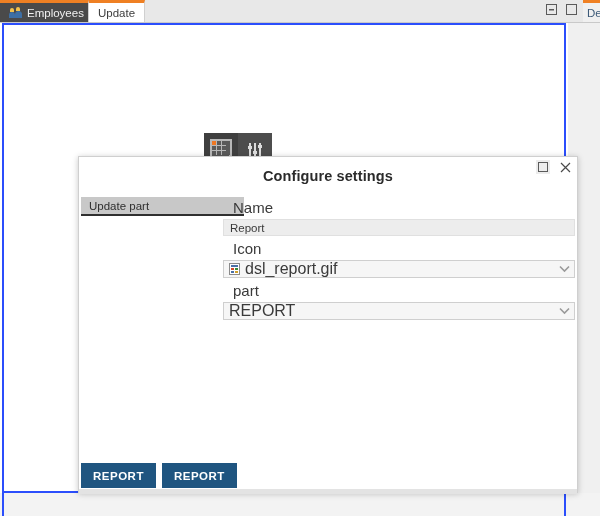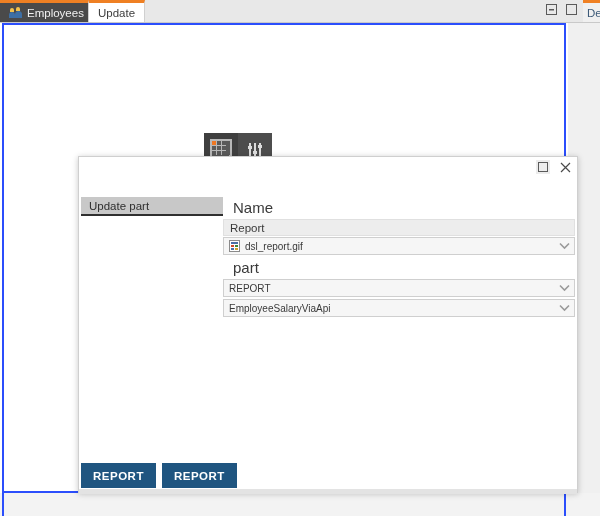--- a/index.html
+++ b/index.html
@@ -192,21 +192,21 @@
 
   
   #dialog-body {
     position: absolute;
     left: 0; top: 38px;
     width: 100%; height: 299px;
   }
   #dlg-sidebar {
     position: absolute;
     left: 2px; top: 2px;
-    width: 142px;
+    width: 163px;
   }
   .side-item {
     height: 19px;
     line-height: 19px;
     padding-left: 8px;
     font-size: 11.5px;
     color: #2f2f2f;
     background: #c8c8c8;
     border-bottom: 2px solid #2f2f2f;
     box-sizing: border-box;
@@ -236,21 +236,21 @@
     margin-bottom: 1px;
   }
   .select-row {
     height: 18px;
     background: #f6f6f6;
     border: 1px solid #cfcfcf;
     box-sizing: border-box;
     display: flex;
     align-items: center;
     padding-left: 5px;
-    font-size: 10px;
+    font-size: 16px;
     color: #3a3a3a;
     margin-bottom: 2px;
     position: relative;
   }
   .select-row .caret {
     position: absolute;
     right: 4px; top: 50%;
     transform: translateY(-50%);
     color: #9a9a9a;
   }
@@ -375,20 +375,21 @@
 </div>
 
 <div id="canvas-right-strip"></div>
 <div id="bottom-strip"></div>
 <div id="bottom-blue-l"></div>
 <div id="bottom-blue-r"></div>
 
 <div id="dialog">
 
   <div id="dialog-titlebar">
+    <div id="dialog-title">Configure settings</div>
     <div id="dialog-winbtns">
       <span class="dlgbtn" id="dlg-maximize">
         <svg width="10" height="10" viewBox="0 0 10 10">
           <rect x="0.5" y="0.5" width="9" height="9" fill="none" stroke="#5a5a5a"></rect>
         </svg>
       </span>
       <span class="dlgbtn">
         <svg width="11" height="11" viewBox="0 0 11 11">
           <path d="M1 1 L10 10 M10 1 L1 10" stroke="#4a4a4a" stroke-width="1.2" fill="none"></path>
         </svg>
@@ -404,20 +405,21 @@
       </div>
     </div>
 
     <div id="dlg-form">
 
       <div class="field-label">Name</div>
       <div class="field-input">
         <span>Report</span>
       </div>
 
+      <div class="field-label">Icon</div>
       <div class="select-row">
         <span class="file-icon">
           <span class="hdr"></span>
             <span class="c1"></span>
             <span class="c2"></span>
           <span class="c3"></span>
             <span class="c4"></span>
         </span>
         <span>dsl_report.gif</span>
         <span class="caret">
@@ -430,28 +432,20 @@
       <div class="field-label">part</div>
       <div class="select-row">
         <span>REPORT</span>
         <span class="caret">
           <svg width="11" height="7" viewBox="0 0 11 7">
             <path d="M1 1 L5.5 5.5 L10 1" stroke="#9a9a9a" stroke-width="1.6" fill="none"></path>
           </svg>
         </span>
       </div>
 
-      <div class="select-row">
-        <span>EmployeeSalaryViaApi</span>
-        <span class="caret">
-          <svg width="11" height="7" viewBox="0 0 11 7">
-            <path d="M1 1 L5.5 5.5 L10 1" stroke="#9a9a9a" stroke-width="1.6" fill="none"></path>
-          </svg>
-        </span>
-      </div>
 
     </div>
 
     <div id="dlg-footer">
       <button class="dlg-button">REPORT</button>
       <button class="dlg-button">REPORT</button>
     </div>
 
     <div id="dlg-footer-rule"></div>
   </div>

